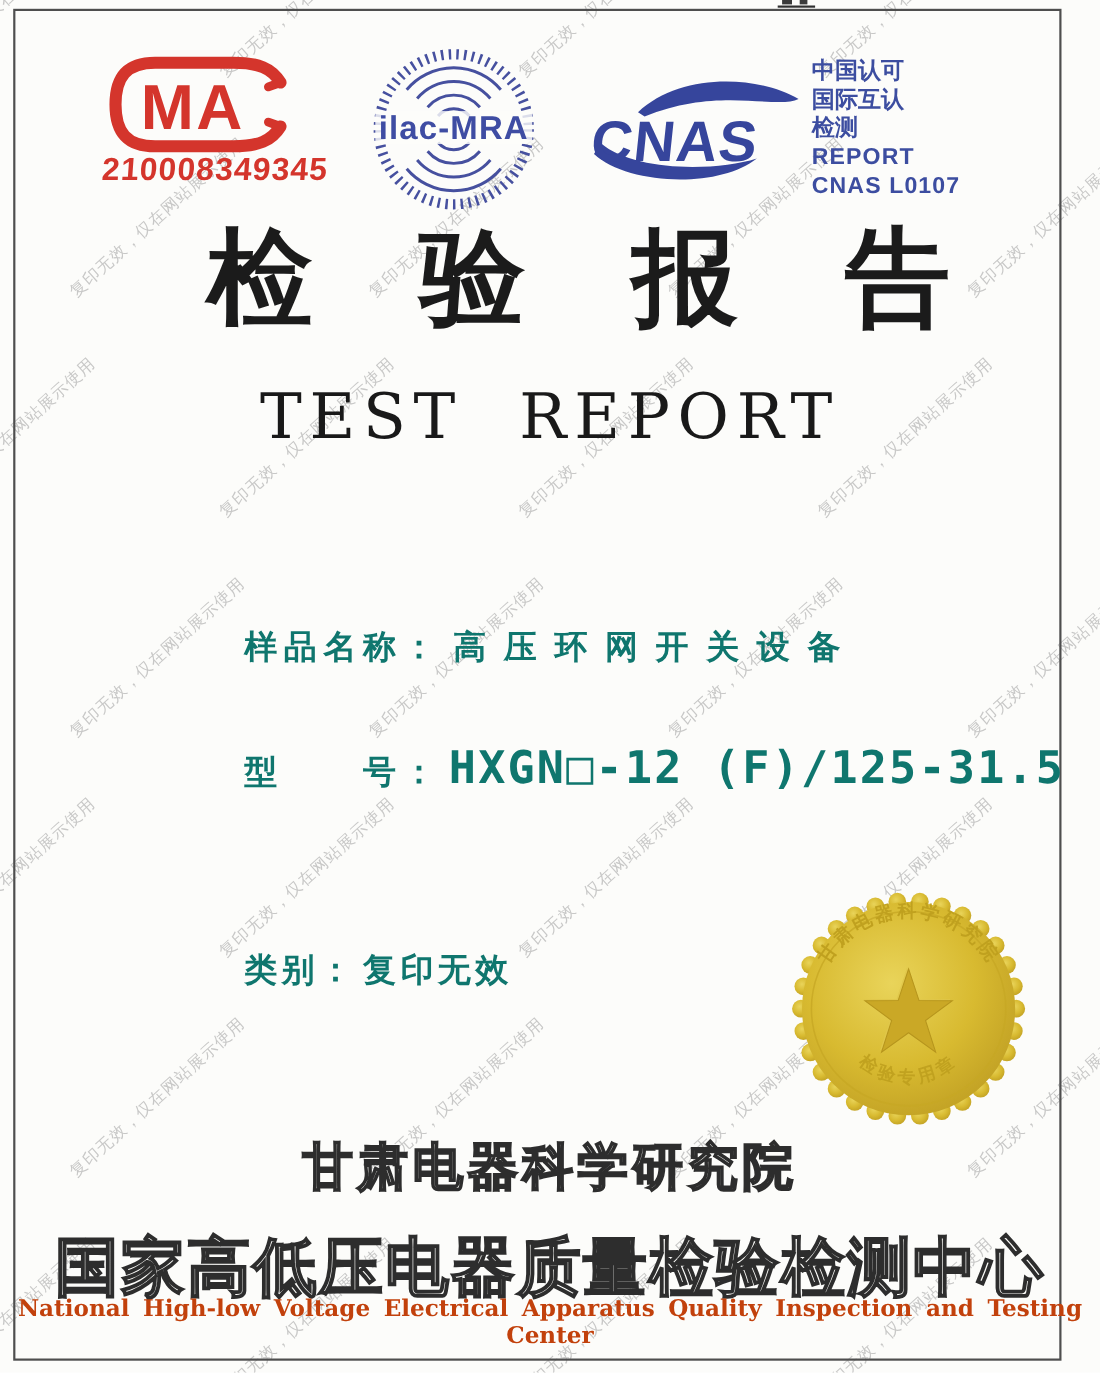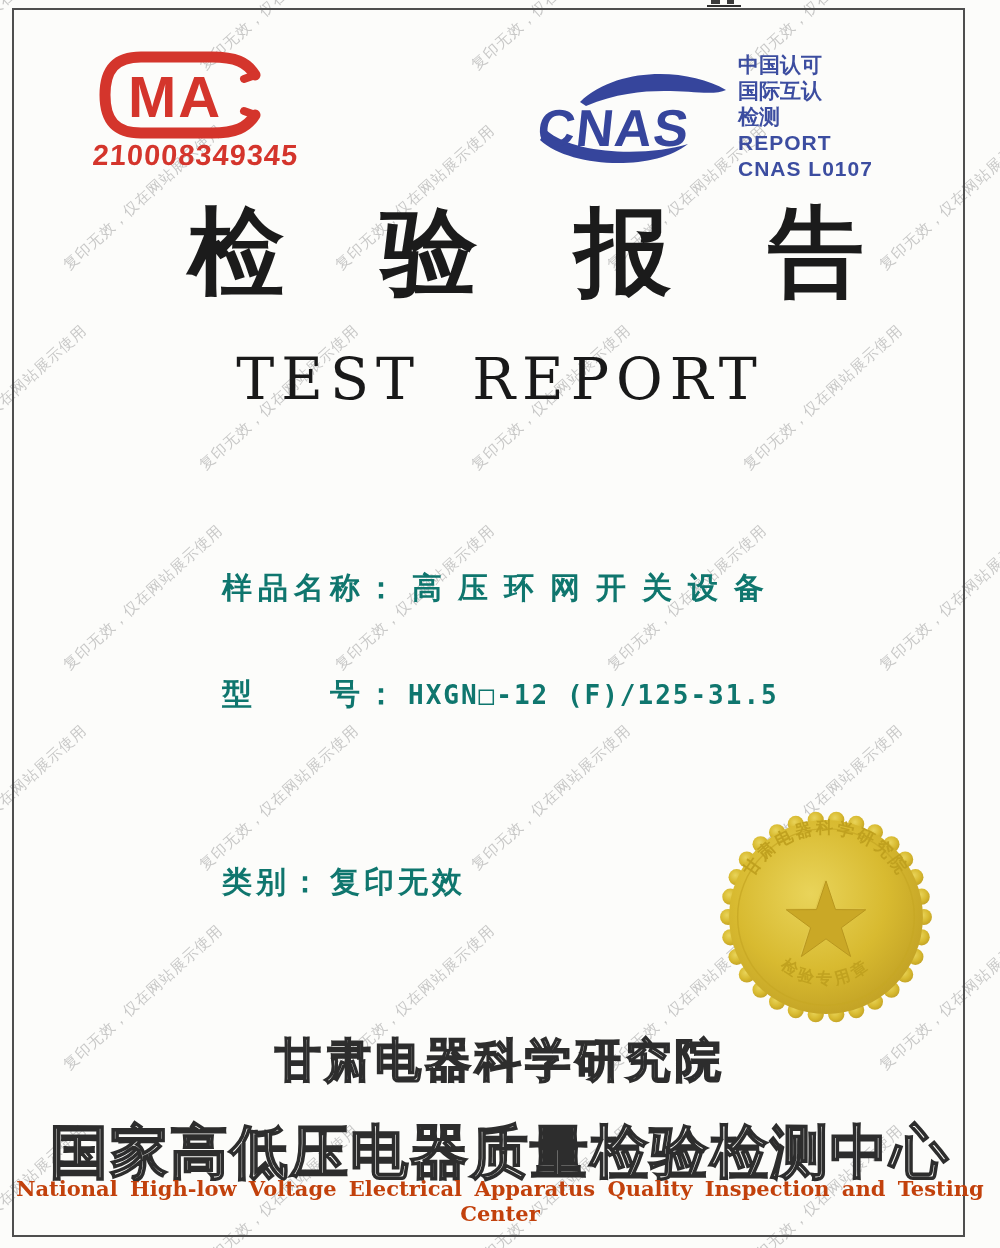--- a/index.html
+++ b/index.html
@@ -56,21 +56,21 @@
   .field{
     position:absolute; left:222px; white-space:nowrap;
     font-family:"DejaVu Serif","Liberation Serif",serif;
     font-weight:700; font-size:30px; color:#0f766e;
   }
   .field .label{letter-spacing:6px; white-space:pre;}
   .f1{top:568px;} .f1 .value{margin-left:10px; letter-spacing:16px;}
   .f2{top:674px;}
   .f2 .value{
     margin-left:6px; letter-spacing:2px; font-weight:700;
-    font-family:"DejaVu Sans Mono","Liberation Mono",monospace; font-size:26px;
+    font-family:"DejaVu Sans Mono","Liberation Mono",monospace; font-size:41px;
   }
   .f3{top:768px;} .f3 .value{margin-left:4px; letter-spacing:1px;}
   .f4{top:862px;} .f4 .label{letter-spacing:4px;} .f4 .value{margin-left:6px; letter-spacing:4px;}
   
   .seal-wrap{position:absolute; left:712px; top:803px;}
   
   .hollow{color:#3a3a3a;}
   @supports (-webkit-text-stroke: 1px #000){
     .hollow{color:#fbfbf8; -webkit-text-stroke:1.7px #2d2d2d;}
   }
@@ -142,20 +142,37 @@
   <div class="cma-wrap">
     <svg width="205" height="90" viewBox="0 0 205 90">
       <path d="M163,25 C155,12 143,7 120,7 L49,7 C23,7 13,20 13,45 C13,70 23,83 49,83 L120,83 C143,83 155,78 163,65" fill="none" stroke="#d4352c" stroke-width="11" stroke-linecap="round"></path>
       <path d="M163,25 L152,29" fill="none" stroke="#d4352c" stroke-width="8" stroke-linecap="round"></path>
       <path d="M163,65 L152,61" fill="none" stroke="#d4352c" stroke-width="8" stroke-linecap="round"></path>
       <text x="36" y="67" font-family="Liberation Sans, sans-serif" font-size="58" font-weight="800" fill="#d4352c" letter-spacing="2">MA</text>
     </svg>
   </div>
   <div class="cma-num">210008349345</div>
 
+  <div class="ilac-wrap">
+    <svg width="155" height="155" viewBox="0 0 150 150">
+      <circle cx="75" cy="75" r="66" fill="none" stroke="#46509f" stroke-width="9" stroke-dasharray="2.2 4.6"></circle>
+      <g fill="none" stroke="#46509f" stroke-width="2.6">
+        <path d="M61.2,63.4 A18,18 0 0 1 88.8,63.4"></path>
+        <path d="M52.0,55.7 A30,30 0 0 1 98.0,55.7"></path>
+        <path d="M42.8,48.0 A42,42 0 0 1 107.2,48.0"></path>
+        <path d="M33.6,40.3 A54,54 0 0 1 116.4,40.3"></path>
+        <path d="M61.2,86.6 A18,18 0 0 0 88.8,86.6"></path>
+        <path d="M52.0,94.3 A30,30 0 0 0 98.0,94.3"></path>
+        <path d="M42.8,102.0 A42,42 0 0 0 107.2,102.0"></path>
+        <path d="M33.6,109.7 A54,54 0 0 0 116.4,109.7"></path>
+      </g>
+      <rect x="6" y="59" width="138" height="29" fill="#fcfcfa" opacity="0.82"></rect>
+      <text x="75" y="84" text-anchor="middle" font-family="Liberation Sans, sans-serif" font-size="29" font-weight="800" fill="#3f4da3" letter-spacing="1">ilac-MRA</text>
+    </svg>
+  </div>
 
   <div class="cnas-wrap">
     <svg width="190" height="100" viewBox="0 0 190 100">
       <path d="M42,32 C80,-4 150,-2 188,20 C168,30 115,8 48,36 Z" fill="#36459c"></path>
       <path d="M2,70 C32,98 115,102 150,74 C112,86 38,86 8,60 Z" fill="#36459c"></path>
       <text x="6" y="76" font-family="Liberation Sans, sans-serif" font-size="52" font-weight="800" fill="#36459c" letter-spacing="1" transform="skewX(-6)">CNAS</text>
     </svg>
   </div>
 
   <div class="accred">

